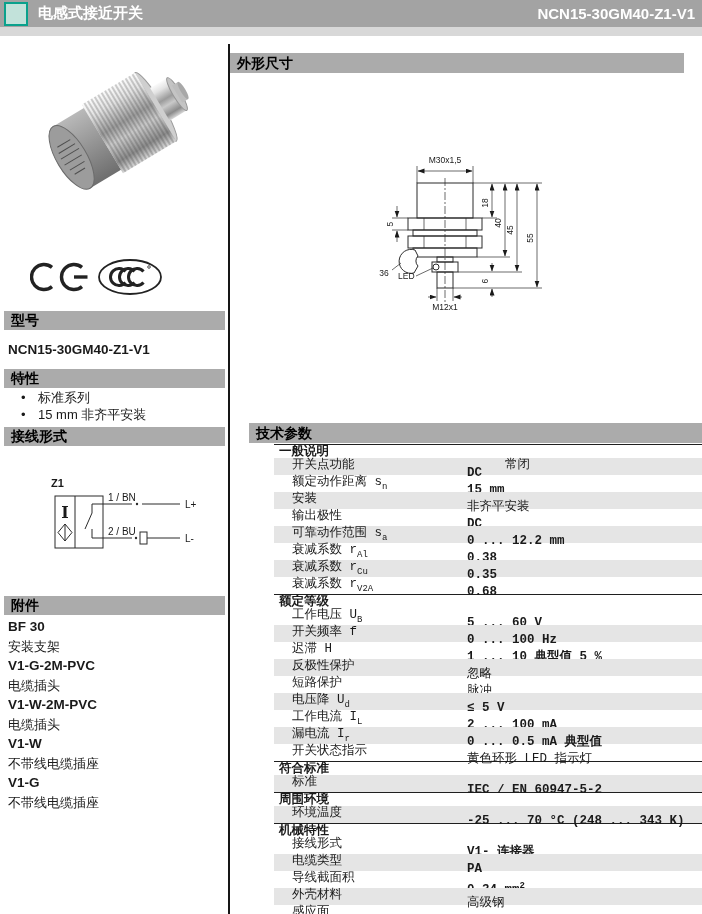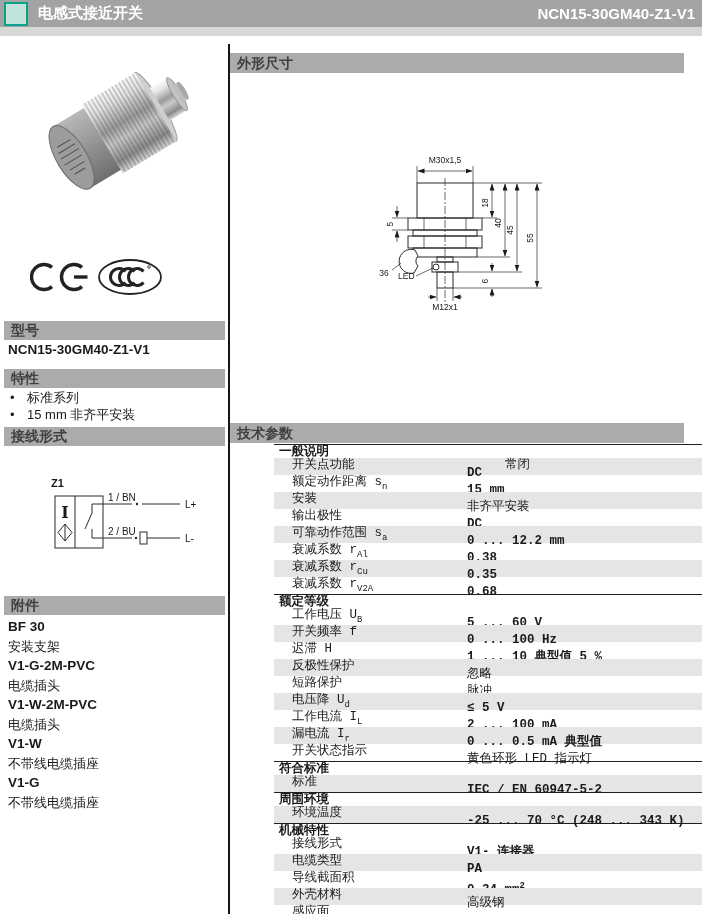--- a/index.html
+++ b/index.html
@@ -6,30 +6,30 @@
   #page{position:relative;width:702px;height:914px;background:#fff;overflow:hidden;
         font-family:"Liberation Sans","DejaVu Sans",sans-serif;color:#1a1a1a;}
   
   .topbar{position:absolute;left:0;top:0;width:702px;height:27px;background:#a3a3a3;display:flex;align-items:center;text-align:right;}
   .sq{width:20px;height:20px;border:2px solid #0aa18c;background:#c2e2da;margin-left:4px;}
   .topbar .t1{margin-left:10px;font-weight:bold;font-size:15px;color:#fff;}
   .topbar .t2{margin-left:auto;margin-right:7px;font-weight:bold;font-size:15px;color:#fff;}
   .topstrip{position:absolute;left:0;top:27px;width:702px;height:9px;background:#d8d8d8;}
   .vdiv{position:absolute;left:228px;top:44px;width:2px;height:870px;background:#161616;}
   
-  .secbar{position:absolute;background:#ababab;font-weight:bold;font-size:14px;color:#404040;
+  .secbar{position:absolute;background:#ababab;font-weight:bold;font-size:14px;color:#000000;
           box-sizing:border-box;padding-left:7px;}
   .secbar.l{left:4px;width:221px;height:19px;line-height:19px;}
   .secbar.r{left:230px;width:454px;height:20px;line-height:20px;}
   
   .photo{position:absolute;left:18px;top:58px;}
   .marks{position:absolute;left:30px;top:254px;}
   .model-no{position:absolute;left:8px;top:342px;font-weight:bold;font-size:13.5px;}
   .features{position:absolute;left:10px;top:389px;font-size:13px;}
-  .feat{height:17px;line-height:17px;}
+  .feat{height:17px;line-height:17px;margin-left:11px;}
   .feat .b{display:inline-block;width:17px;}
   .wiring{position:absolute;left:28px;top:474px;}
   .acc{position:absolute;left:8px;top:617px;}
   .acc-name{font-weight:bold;font-size:13.5px;height:20px;line-height:20px;}
   .acc-desc{font-size:13px;height:19px;line-height:19px;}
   
   .drawing{position:absolute;left:340px;top:153px;}
   .drawing text{font-size:8.5px;fill:#1a1a1a;font-family:"Liberation Sans","DejaVu Sans",sans-serif;}
   
   .table{position:absolute;left:230px;top:444px;width:454px;font-size:12.5px;margin-left:44px;}
@@ -107,21 +107,21 @@
       <g>
         <ellipse cx="100" cy="23" rx="31" ry="17" stroke-width="1.8"></ellipse>
         <path stroke-width="3" d="M95.5,17.54 A8.5,8.5 0 1 0 95.5,28.46"></path>
         <path stroke-width="3" d="M104.5,17.54 A8.5,8.5 0 1 0 104.5,28.46"></path>
         <path stroke-width="3" d="M113.5,17.54 A8.5,8.5 0 1 0 113.5,28.46"></path>
         <circle cx="119" cy="13" r="1.3" stroke-width=".8"></circle>
       </g>
     </g>
   </svg>
 
-  <div class="secbar l" style="top:321px;">型号</div>
+  <div class="secbar l" style="top:311px;">型号</div>
   <div class="model-no">NCN15-30GM40-Z1-V1</div>
 
   <div class="secbar l" style="top:369px;">特性</div>
   <div class="features">
       <div class="feat"><span class="b">•</span><span class="">标准系列</span></div>
       <div class="feat"><span class="b">•</span><span class="">15 mm 非齐平安装</span></div>
     </div>
 
   <div class="secbar l" style="top:427px;">接线形式</div>
   <svg class="wiring" width="185" height="112" viewBox="0 0 185 112">
@@ -227,21 +227,21 @@
     <text x="161" y="70" text-anchor="middle" transform="rotate(-90 161 70)">40</text>
     <line class="thin" x1="177" y1="31" x2="177" y2="118" marker-start="url(#arr)" marker-end="url(#arr)"></line>
     <text x="173" y="77" text-anchor="middle" transform="rotate(-90 173 77)">45</text>
     <line class="thin" x1="197" y1="31" x2="197" y2="134" marker-start="url(#arr)" marker-end="url(#arr)"></line>
     <text x="193" y="85" text-anchor="middle" transform="rotate(-90 193 85)">55</text>
     <line class="thin" x1="152" y1="110" x2="152" y2="118" marker-end="url(#arr)"></line>
     <line class="thin" x1="152" y1="144" x2="152" y2="136" marker-end="url(#arr)"></line>
     <text x="148" y="128" text-anchor="middle" transform="rotate(-90 148 128)">6</text>
   </svg>
 
-  <div class="secbar r" style="top:423px;">技术参数</div>
+  <div class="secbar r" style="top:423px;margin-left:19px;">技术参数</div>
   <div class="table">
       <div class="spec-head">一般说明</div>
       <div class="spec-row shaded"><span class="spec-label">开关点功能</span><span class="spec-value">DC</span><span class="spec-value2 cn">常闭</span></div>
       <div class="spec-row"><span class="spec-label">额定动作距离 s<sub>n</sub></span><span class="spec-value">15 mm</span></div>
       <div class="spec-row shaded"><span class="spec-label">安装</span><span class="spec-value cn">非齐平安装</span></div>
       <div class="spec-row"><span class="spec-label">输出极性</span><span class="spec-value">DC</span></div>
       <div class="spec-row shaded"><span class="spec-label">可靠动作范围 s<sub>a</sub></span><span class="spec-value">0 ... 12.2 mm</span></div>
       <div class="spec-row"><span class="spec-label">衰减系数 r<sub>Al</sub></span><span class="spec-value">0.38</span></div>
       <div class="spec-row shaded"><span class="spec-label">衰减系数 r<sub>Cu</sub></span><span class="spec-value">0.35</span></div>
       <div class="spec-row"><span class="spec-label">衰减系数 r<sub>V2A</sub></span><span class="spec-value">0.68</span></div>

